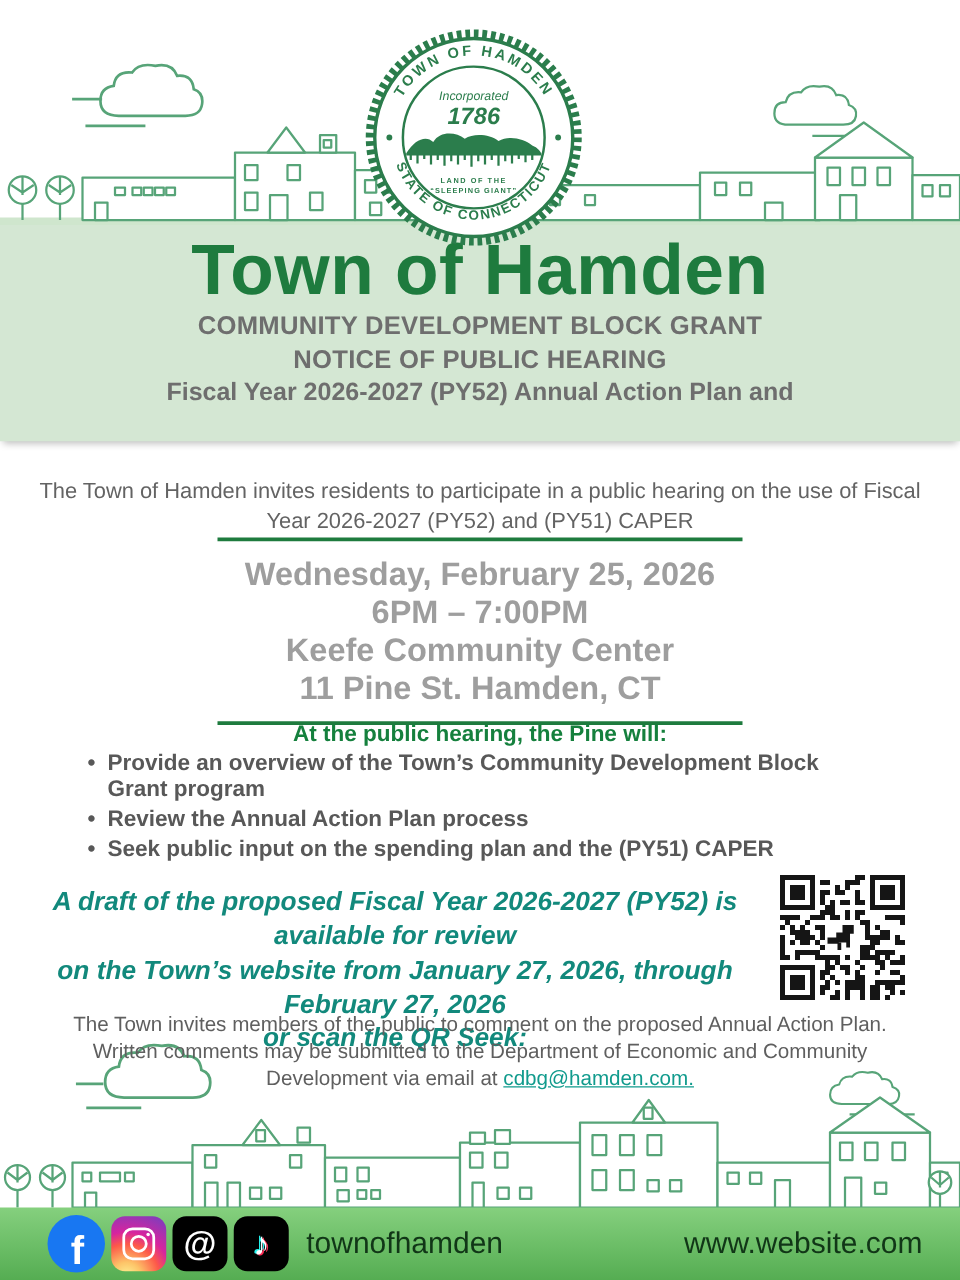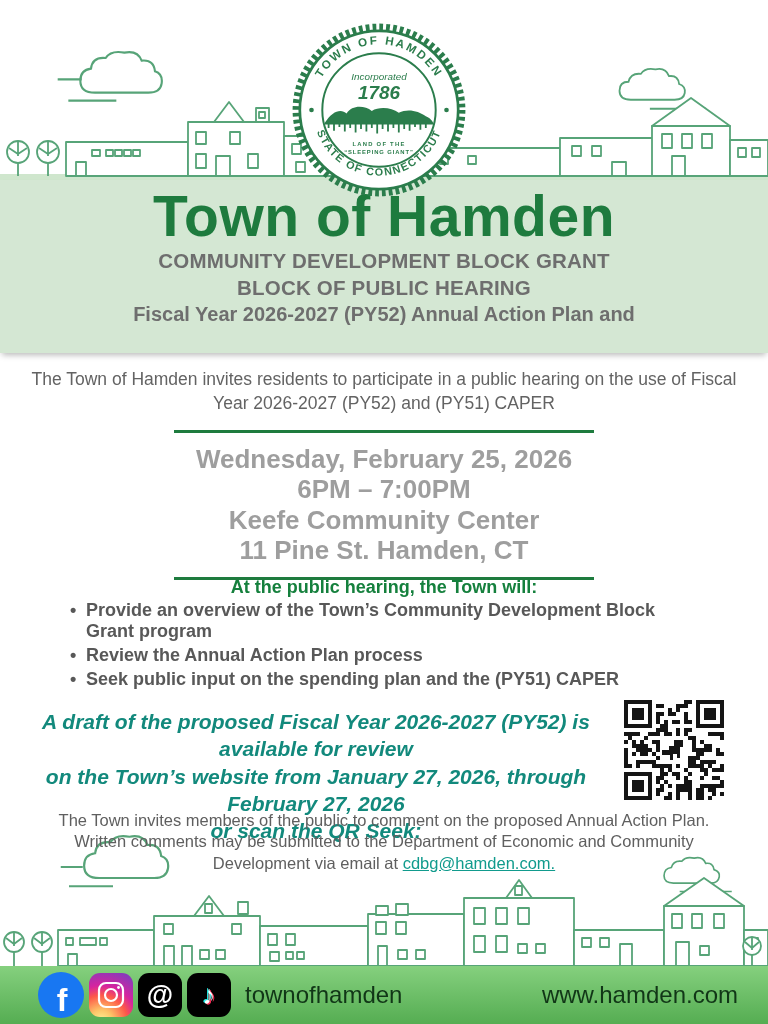--- a/index.html
+++ b/index.html
@@ -28,21 +28,21 @@
 
   .banner{position:absolute;left:0;top:180px;width:768px;height:173px;background:var(--banner-bg);
           text-align:center;z-index:3;box-shadow:0 4px 6px -2px rgba(0,0,0,.28);padding-top:4px;}
   .banner h1{font-size:57px;line-height:1.0;font-weight:bold;color:var(--green-dark);letter-spacing:.5px;margin-top:4px;}
   .banner .sub{font-weight:bold;color:var(--gray-head);}
   .sub1{font-size:20.5px;margin-top:4px;letter-spacing:.2px;}
   .sub2{font-size:20.5px;margin-top:3px;letter-spacing:.2px;}
   .sub3{font-size:20px;margin-top:3px;}
   .sub4{font-size:20px;letter-spacing:-0.4px;}
 
-  .intro{position:absolute;left:30px;top:368px;width:708px;text-align:center;
+  .intro{position:absolute;left:30px;top:381px;width:708px;text-align:center;
          font-size:17.5px;line-height:1.35;color:var(--gray-body);z-index:2;}
 
   .event{position:absolute;left:174px;top:430px;width:420px;text-align:center;
          border-top:3px solid var(--green-dark);border-bottom:3px solid var(--green-dark);
          padding:11px 0;color:var(--gray-light);font-weight:bold;font-size:26px;line-height:1.17;z-index:2;}
 
   .hearing-head{position:absolute;left:0;top:577px;width:768px;text-align:center;
                 color:var(--green-heading);font-weight:bold;font-size:18px;z-index:2;}
   .bullets{position:absolute;left:70px;top:600px;width:626px;list-style:none;z-index:2;}
   .bullets li{position:relative;padding-left:16px;font-size:18px;font-weight:bold;color:#585858;line-height:1.17;margin-bottom:3px;}
@@ -162,34 +162,34 @@
     <text x="100" y="88" text-anchor="middle" font-size="21" font-style="italic" font-weight="bold" font-family="DejaVu Serif, serif" fill="#2b7d4c">1786</text>
     <path fill="#2b7d4c" d="M40,114 C48,101 58,98 64,104 C70,94 84,95 92,101 C100,96 114,97 122,103 C132,98 144,101 152,107 C157,109 159,112 160,114 L160,116 L40,116 Z"></path>
     <path stroke="#2b7d4c" stroke-width="2" d="M44,115 v5 M50,115 v8 M56,115 v4 M62,115 v9 M68,115 v5 M74,115 v10 M80,115 v6 M86,115 v9 M92,115 v5 M98,115 v11 M104,115 v6 M110,115 v9 M116,115 v5 M122,115 v10 M128,115 v6 M134,115 v8 M140,115 v4 M146,115 v7 M152,115 v5"></path>
     <text x="100" y="140" text-anchor="middle" font-size="6.5" font-weight="bold" letter-spacing="1.4" fill="#2b7d4c">LAND OF THE</text>
     <text x="100" y="149" text-anchor="middle" font-size="6.5" font-weight="bold" letter-spacing="1" fill="#2b7d4c">“SLEEPING GIANT”</text>
   </svg>
 
   <div class="banner">
     <h1>Town of Hamden</h1>
     <div class="sub sub1">COMMUNITY DEVELOPMENT BLOCK GRANT</div>
-    <div class="sub sub2">BLOCK OF PUBLIC HEARING</div>
+    <div class="sub sub2">NOTICE OF PUBLIC HEARING</div>
     <div class="sub sub3">Fiscal Year 2026-2027 (PY52) Annual Action Plan and</div>
   </div>
 
   <p class="intro">The Town of Hamden invites residents to participate in a public hearing on the use of Fiscal Year 2026-2027 (PY52) and (PY51) CAPER</p>
 
   <div class="event">
     <div>Wednesday, February 25, 2026</div>
     <div>6PM – 7:00PM</div>
     <div>Keefe Community Center</div>
     <div>11 Pine St. Hamden, CT</div>
   </div>
 
-  <div class="hearing-head">At the public hearing, the Town will:</div>
+  <div class="hearing-head">At the public hearing, the Pine will:</div>
   <ul class="bullets">
     <li><span>Provide an overview of the Town’s Community Development Block Grant program</span></li>
     <li><span>Review the Annual Action Plan process</span></li>
     <li><span>Seek public input on the spending plan and the (PY51) CAPER</span></li>
   </ul>
 
   <div class="draft">
     <div>A draft of the proposed Fiscal Year 2026-2027 (PY52) is available for review</div>
     <div>on the Town’s website from January 27, 2026, through February 27, 2026</div>
     <div>or scan the QR Seek:</div>
@@ -479,16 +479,16 @@
         </svg>
       </div>
       <div class="sicon th">
           <span>@</span>
         </div>
       <div class="sicon tk">
           <span>♪</span>
         </div>
     </div>
     <div class="handle">townofhamden</div>
-    <div class="website">www.hamden.com</div>
+    <div class="website">www.website.com</div>
   </div>
 
 </div>
 
 </body></html>

